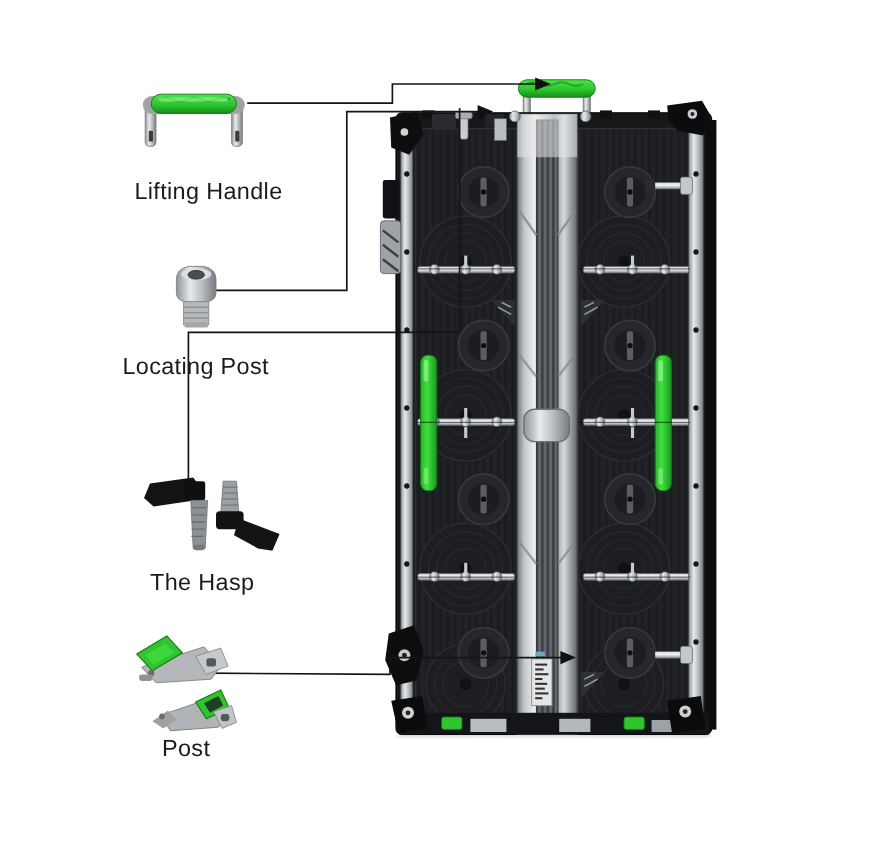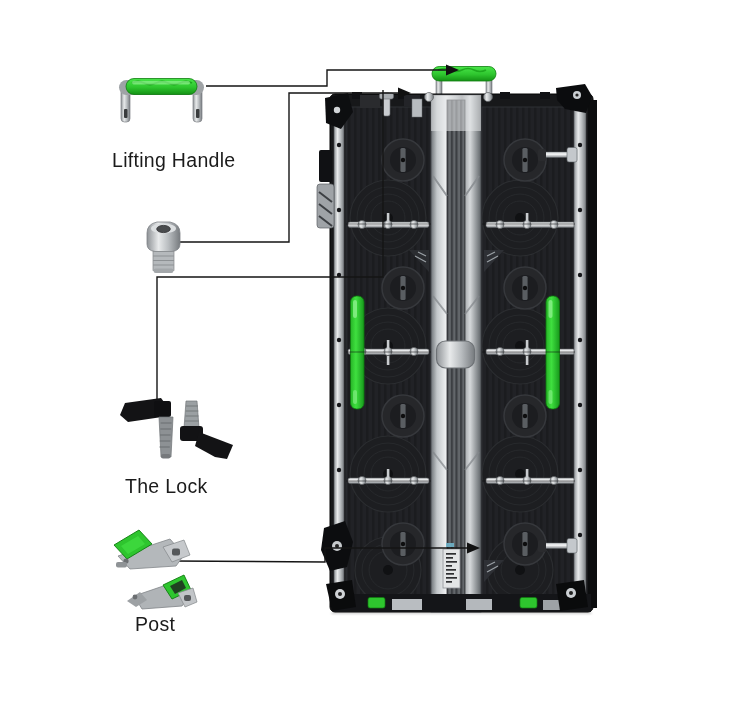--- a/index.html
+++ b/index.html
@@ -427,16 +427,17 @@
       <polygon points="170,586 182,580 186,588 175,594" fill="#1d1f1e" opacity=".8"></polygon>
       <polygon points="178,593 193,588 197,602 185,607" fill="#c2c5c8" stroke="#83878a" stroke-width=".7"></polygon>
       <rect x="184" y="595" width="7" height="6" rx="2" fill="#55585a"></rect>
       <polygon points="127,601 140,592 147,600 136,607" fill="#9da1a4"></polygon>
       <circle cx="135" cy="597" r="2.4" fill="#6b6e71"></circle>
     </g>
   </g>
 </svg>
 
 <div class="label lbl-lifting">Lifting Handle</div>
-<div class="label lbl-lock">The Lock</div>
+<div class="label lbl-locating">Locating Post</div>
+<div class="label lbl-lock">The Hasp</div>
 <div class="label lbl-hasp">Post</div>
 
 </div>
 
 </body></html>

